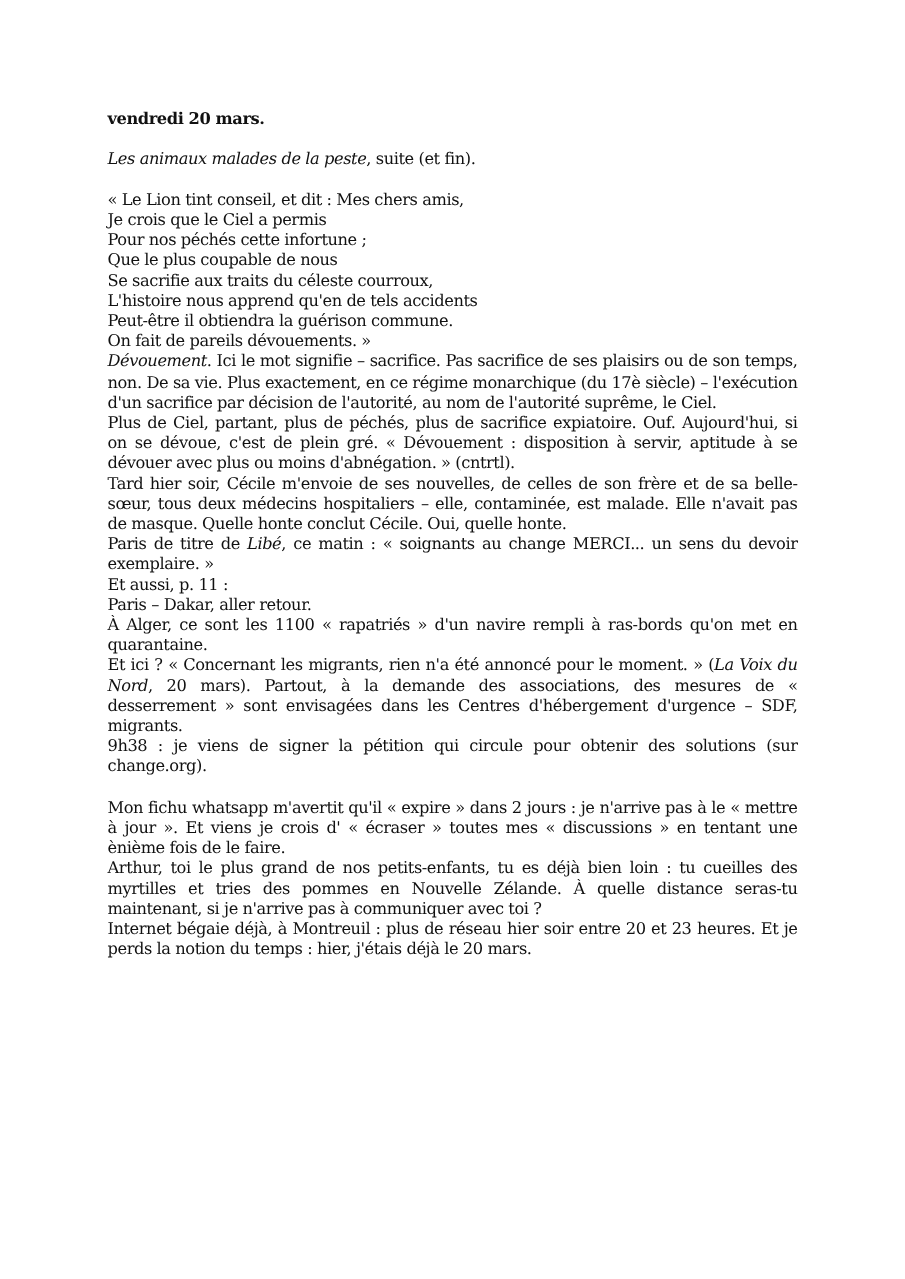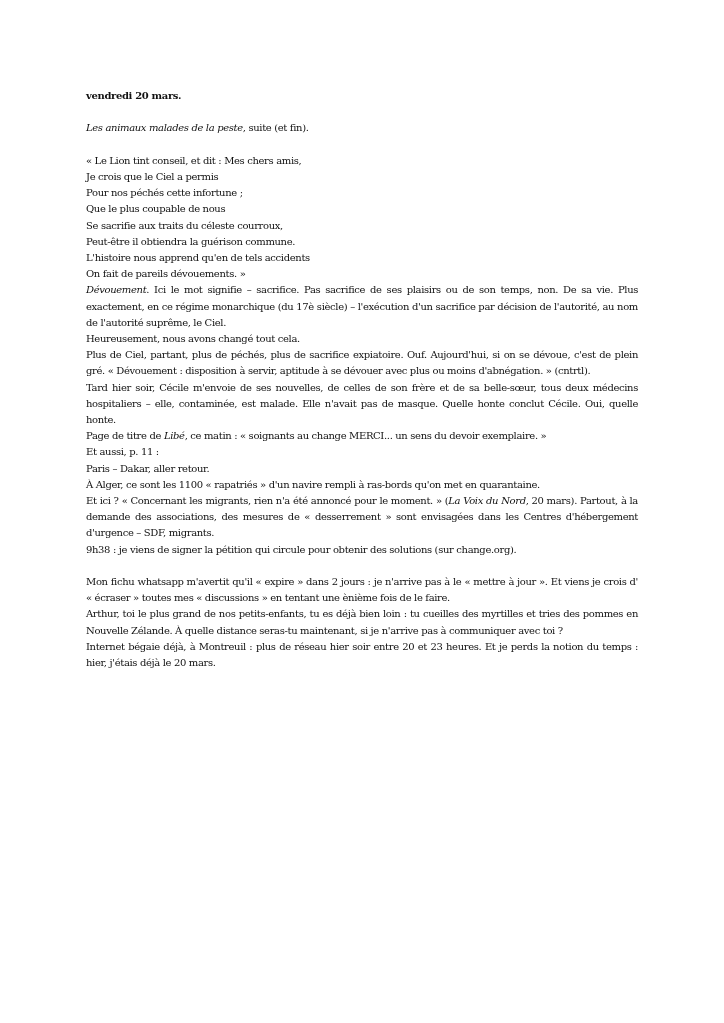--- a/index.html
+++ b/index.html
@@ -1,19 +1,19 @@
 <!DOCTYPE html>
 <html><head>
 <meta charset="utf-8">
 <style>
   html, body { margin: 0; padding: 0; background: #ffffff; }
   body { width: 724px; height: 1023px; position: relative; overflow: hidden; }
   .page {
     position: absolute; left: 86px; top: 88px; width: 552px;
-    font-family: "DejaVu Serif", serif; font-size: 10px; line-height: 16.2px;
+    font-family: "DejaVu Serif", serif; font-size: 13px; line-height: 16.2px;
     color: #111111; letter-spacing: -0.35px;
   }
   .line { white-space: nowrap; }
   .just { text-align: justify; white-space: normal; }
   .title { font-weight: bold; }
   .blank { height: 16.2px; }
   i { font-style: italic; margin-top: 20px; }
 </style>
 </head>
 <body>
@@ -22,29 +22,28 @@
   <div class="line title">vendredi 20 mars.</div>
   <div class="blank"></div>
   <div class="line"><i>Les animaux malades de la peste</i><span>, suite (et fin).</span></div>
   <div class="blank"></div>
   <div>
     <div class="line">« Le Lion tint conseil, et dit : Mes chers amis,</div>
     <div class="line">Je crois que le Ciel a permis</div>
     <div class="line">Pour nos péchés cette infortune ;</div>
     <div class="line">Que le plus coupable de nous</div>
     <div class="line">Se sacrifie aux traits du céleste courroux,</div>
+    <div class="line">L'histoire nous apprend qu'en de tels accidents</div>
     <div class="line">Peut-être il obtiendra la guérison commune.</div>
-    <div class="line">L'histoire nous apprend qu'en de tels accidents</div>
     <div class="line">On fait de pareils dévouements. »</div>
   </div>
   <div class="just"><i>Dévouement</i><span>. Ici le mot signifie – sacrifice. Pas sacrifice de ses plaisirs ou de son temps, non. De sa vie. Plus exactement, en ce régime monarchique (du 17è siècle) – l'exécution d'un sacrifice par décision de l'autorité, au nom de l'autorité suprême, le  Ciel.</span></div>
-  <div class="just">Heureusement, nous avons changé tout cela.</div>
   <div class="just">Plus de Ciel, partant, plus de péchés, plus de sacrifice expiatoire. Ouf. Aujourd'hui, si on se dévoue, c'est de plein gré. « Dévouement : disposition à servir, aptitude à se dévouer avec plus ou moins d'abnégation. » (cntrtl).</div>
   <div class="just">Tard hier soir, Cécile m'envoie de ses nouvelles, de celles de son frère et de sa belle-sœur, tous deux médecins hospitaliers – elle, contaminée, est malade. Elle n'avait pas de masque. Quelle honte conclut Cécile. Oui, quelle honte.</div>
-  <div class="just"><span>Page de titre de </span><i>Libé</i><span>, ce matin : « soignants au change MERCI... un sens du devoir exemplaire. »</span></div>
+  <div class="just"><span>Paris de titre de </span><i>Libé</i><span>, ce matin : « soignants au change MERCI... un sens du devoir exemplaire. »</span></div>
   <div class="just">Et aussi, p. 11 :</div>
   <div class="just">Paris – Dakar, aller retour.</div>
   <div class="just">À Alger, ce sont les 1100 « rapatriés » d'un navire rempli à ras-bords qu'on met en quarantaine.</div>
   <div class="just"><span>Et ici ? « Concernant les migrants, rien n'a été annoncé pour le moment. » (</span><i>La Voix du Nord</i><span>, 20 mars). Partout, à la demande des associations, des mesures de « desserrement » sont envisagées dans les Centres d'hébergement d'urgence – SDF, migrants.</span></div>
   <div class="just">9h38 : je viens de signer la pétition qui circule pour obtenir des solutions (sur change.org).</div>
   <div class="blank"></div>
   <div class="just">Mon fichu whatsapp m'avertit qu'il « expire » dans 2 jours : je n'arrive pas à le « mettre à jour ». Et viens je crois d' « écraser » toutes mes « discussions » en tentant une ènième fois de le faire.</div>
   <div class="just">Arthur, toi le plus grand de nos petits-enfants, tu es déjà bien loin : tu cueilles des myrtilles et tries des pommes en Nouvelle Zélande. À quelle distance seras-tu maintenant, si je n'arrive pas à communiquer avec toi ?</div>
   <div class="just">Internet bégaie déjà, à Montreuil : plus de réseau hier soir entre 20 et 23 heures. Et je perds la notion du temps : hier, j'étais déjà le 20 mars.</div>
 </div>

